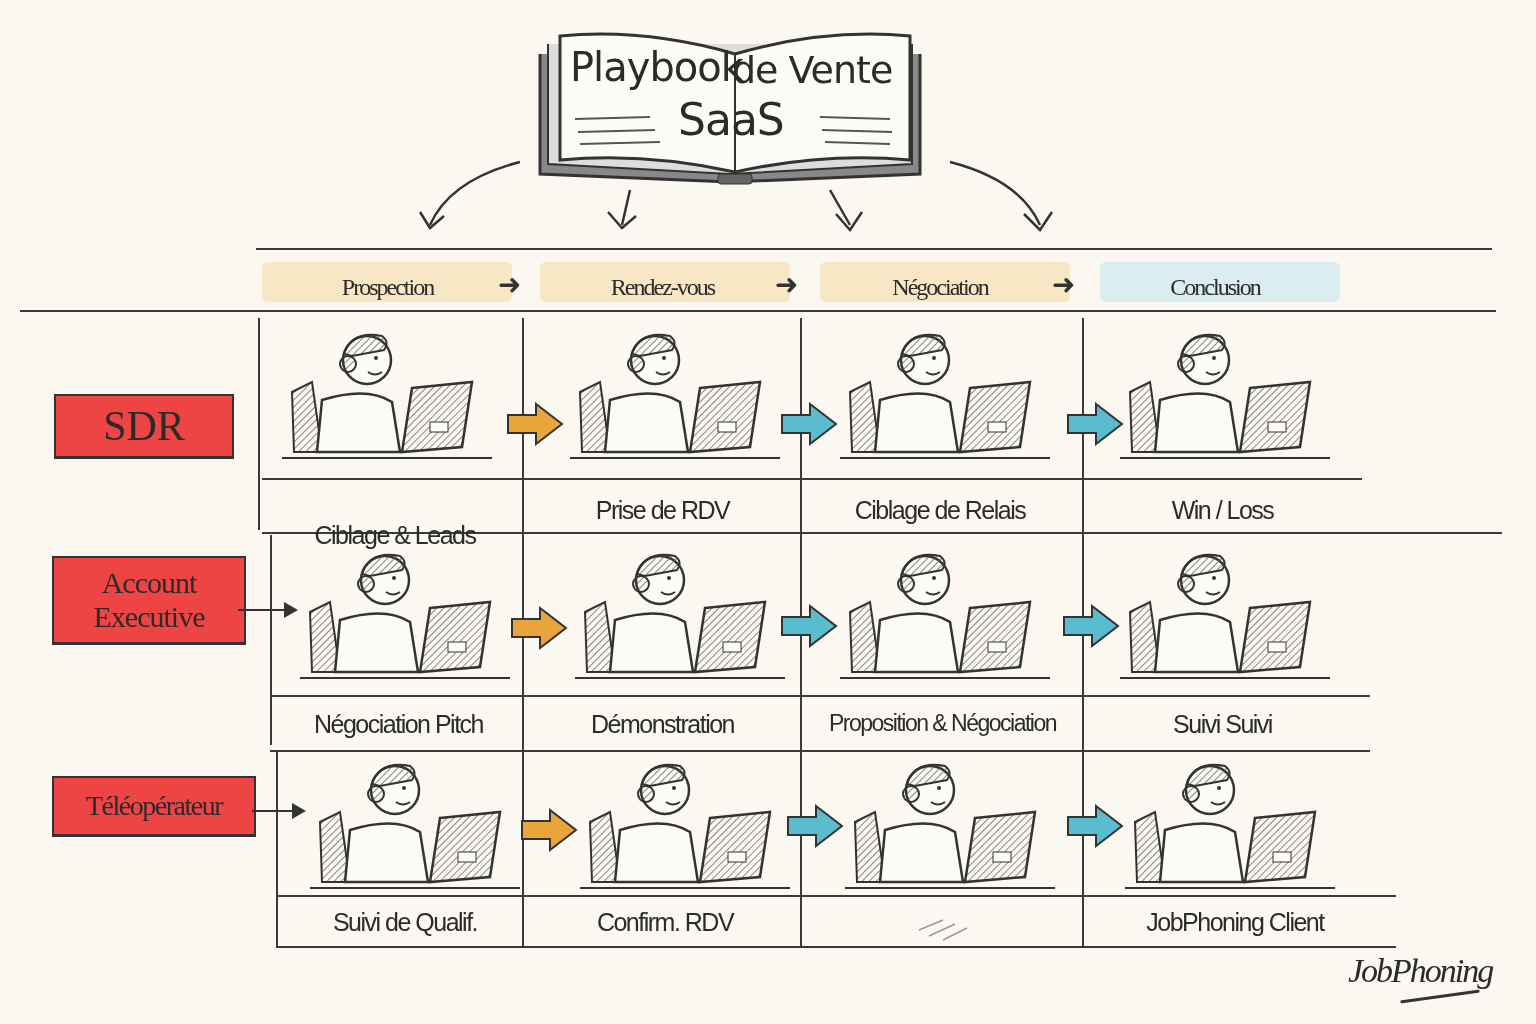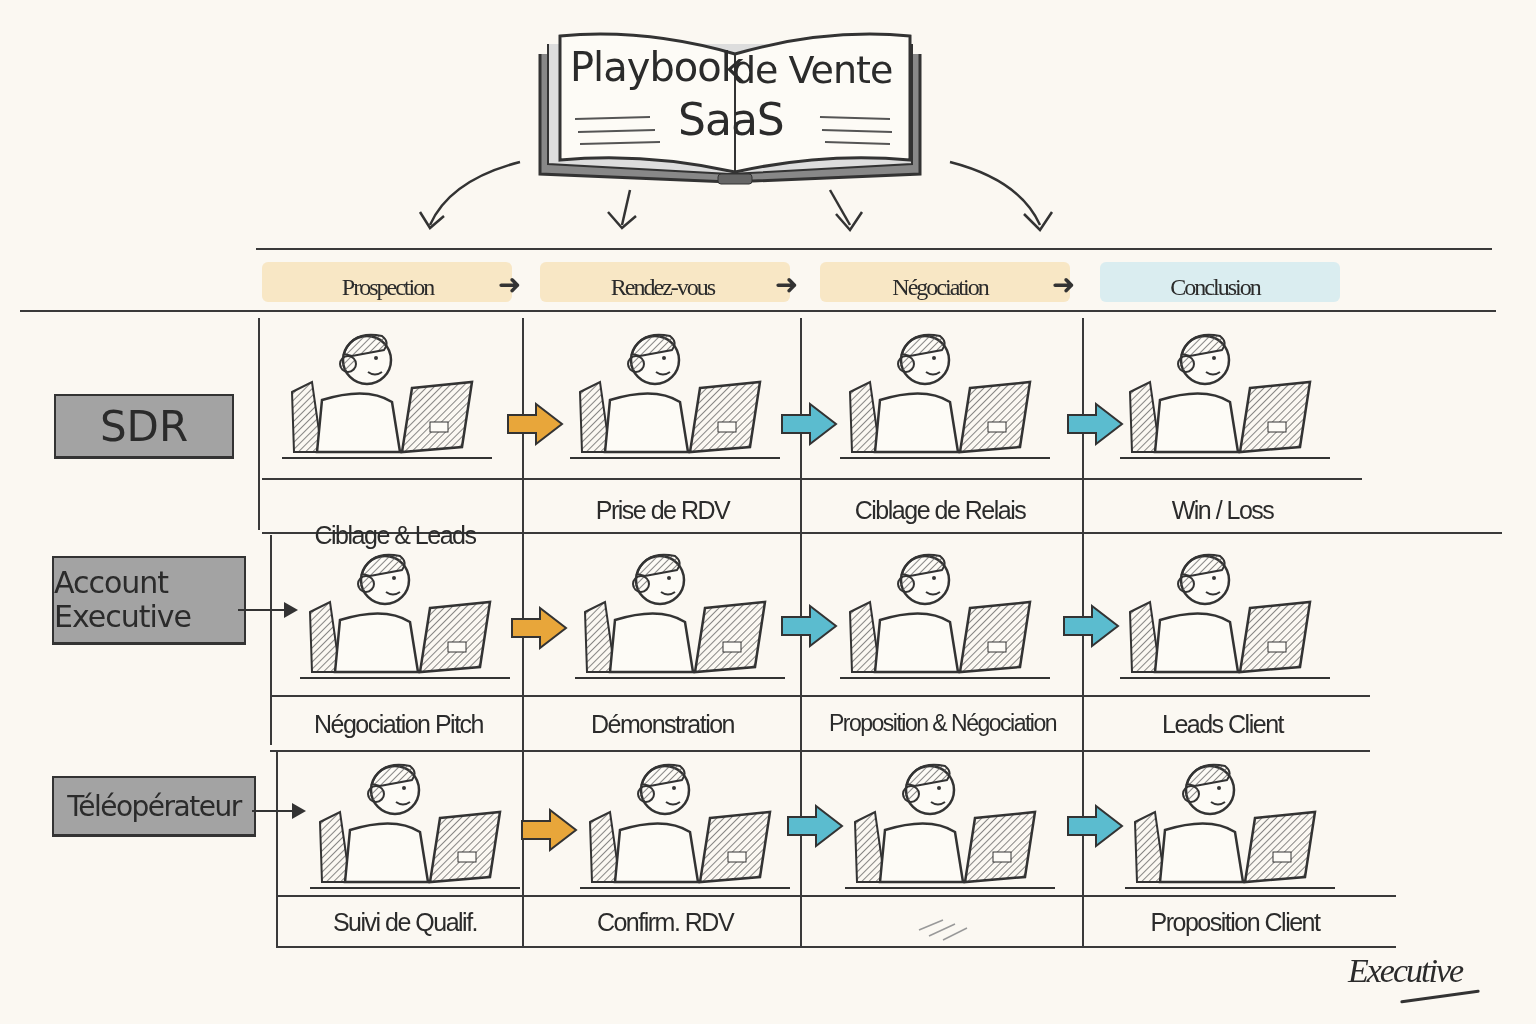--- a/index.html
+++ b/index.html
@@ -18,22 +18,22 @@
   .book-title-3 { position:absolute; left:148px; top:80px; font-size:44px; letter-spacing:-1px; }
   
   .hline { position:absolute; height:2px; background:#3a3a3a; }
   .stage { position:absolute; top:262px; height:50px; font-size:24px; letter-spacing:-2px;
            display:flex; align-items:center; justify-content:center; font-family:Liberation Serif, serif; }
   .stage-bg { position:absolute; top:262px; height:40px; opacity:.55; border-radius:6px; }
   .stage-arrow { position:absolute; top:268px; font-size:28px; color:#333; }
   
   .vline { position:absolute; width:2px; background:#3a3a3a; }
   .row-line { position:absolute; height:2px; background:#3a3a3a; }
-  .role-box { position:absolute; border:2px solid #333; border-bottom-width:3px; background:#a3a3a3;
-              display:flex; align-items:center; justify-content:center; text-align:left; }
+  .role-box { position:absolute; border:2px solid #333; border-bottom-width:3px; background:#ef4444;
+              display:flex; align-items:center; justify-content:center; text-align:center;font-family:Liberation Serif, serif; }
   .role-arrow { position:absolute; height:2px; background:#333; }
   .role-arrow::after { content:""; position:absolute; right:-4px; top:-7px; border-left:14px solid #333;
                        border-top:8px solid transparent; border-bottom:8px solid transparent; }
   .cell-label { position:absolute; font-size:25px; letter-spacing:-1.5px; text-align:center;
                 font-family:"Liberation Sans",sans-serif; }
   .flow-arrow { position:absolute; width:58px; height:44px; }
   .illus { position:absolute; }
   .brand { position:absolute; left:1348px; top:952px; font-size:34px; font-style:italic; letter-spacing:-2px;
            font-family:"Liberation Serif",serif; }
   .brand-underline { position:absolute; left:1400px; top:995px; width:80px; height:3px; background:#333;
@@ -200,28 +200,28 @@
   </svg>
 
 <div class="cell-label" style="left:270px;top:496px;width:250px;margin-top:25px;">Ciblage &amp; Leads</div>
 <div class="cell-label" style="left:530px;top:496px;width:265px;">Prise de RDV</div>
 <div class="cell-label" style="left:805px;top:496px;width:270px;">Ciblage de Relais</div>
 <div class="cell-label" style="left:1090px;top:496px;width:265px;">Win / Loss</div>
 
 <div class="cell-label" style="left:276px;top:710px;width:245px;">Négociation Pitch</div>
 <div class="cell-label" style="left:530px;top:710px;width:265px;">Démonstration</div>
 <div class="cell-label" style="left:805px;top:710px;width:275px;font-size:23px;">Proposition &amp; Négociation</div>
-<div class="cell-label" style="left:1090px;top:710px;width:265px;">Leads Client</div>
+<div class="cell-label" style="left:1090px;top:710px;width:265px;">Suivi Suivi</div>
 
 <div class="cell-label" style="left:280px;top:908px;width:250px;">Suivi de Qualif.</div>
 <div class="cell-label" style="left:535px;top:908px;width:260px;">Confirm. RDV</div>
 <div class="cell-label" style="left:805px;top:908px;width:275px;"></div>
 <svg class="abs" style="left:915px;top:912px" width="60" height="30">
   <g stroke="#999" stroke-width="1.5">
       <line x1="4" y1="18" x2="28" y2="8"></line>
       <line x1="14" y1="24" x2="40" y2="12"></line>
       <line x1="28" y1="28" x2="52" y2="16"></line>
     </g>
 </svg>
-<div class="cell-label" style="left:1095px;top:908px;width:280px;">Proposition Client</div>
-
-<div class="brand">Executive</div>
+<div class="cell-label" style="left:1095px;top:908px;width:280px;">JobPhoning Client</div>
+
+<div class="brand">JobPhoning</div>
 <div class="brand-underline"></div>
 
 </body></html>

